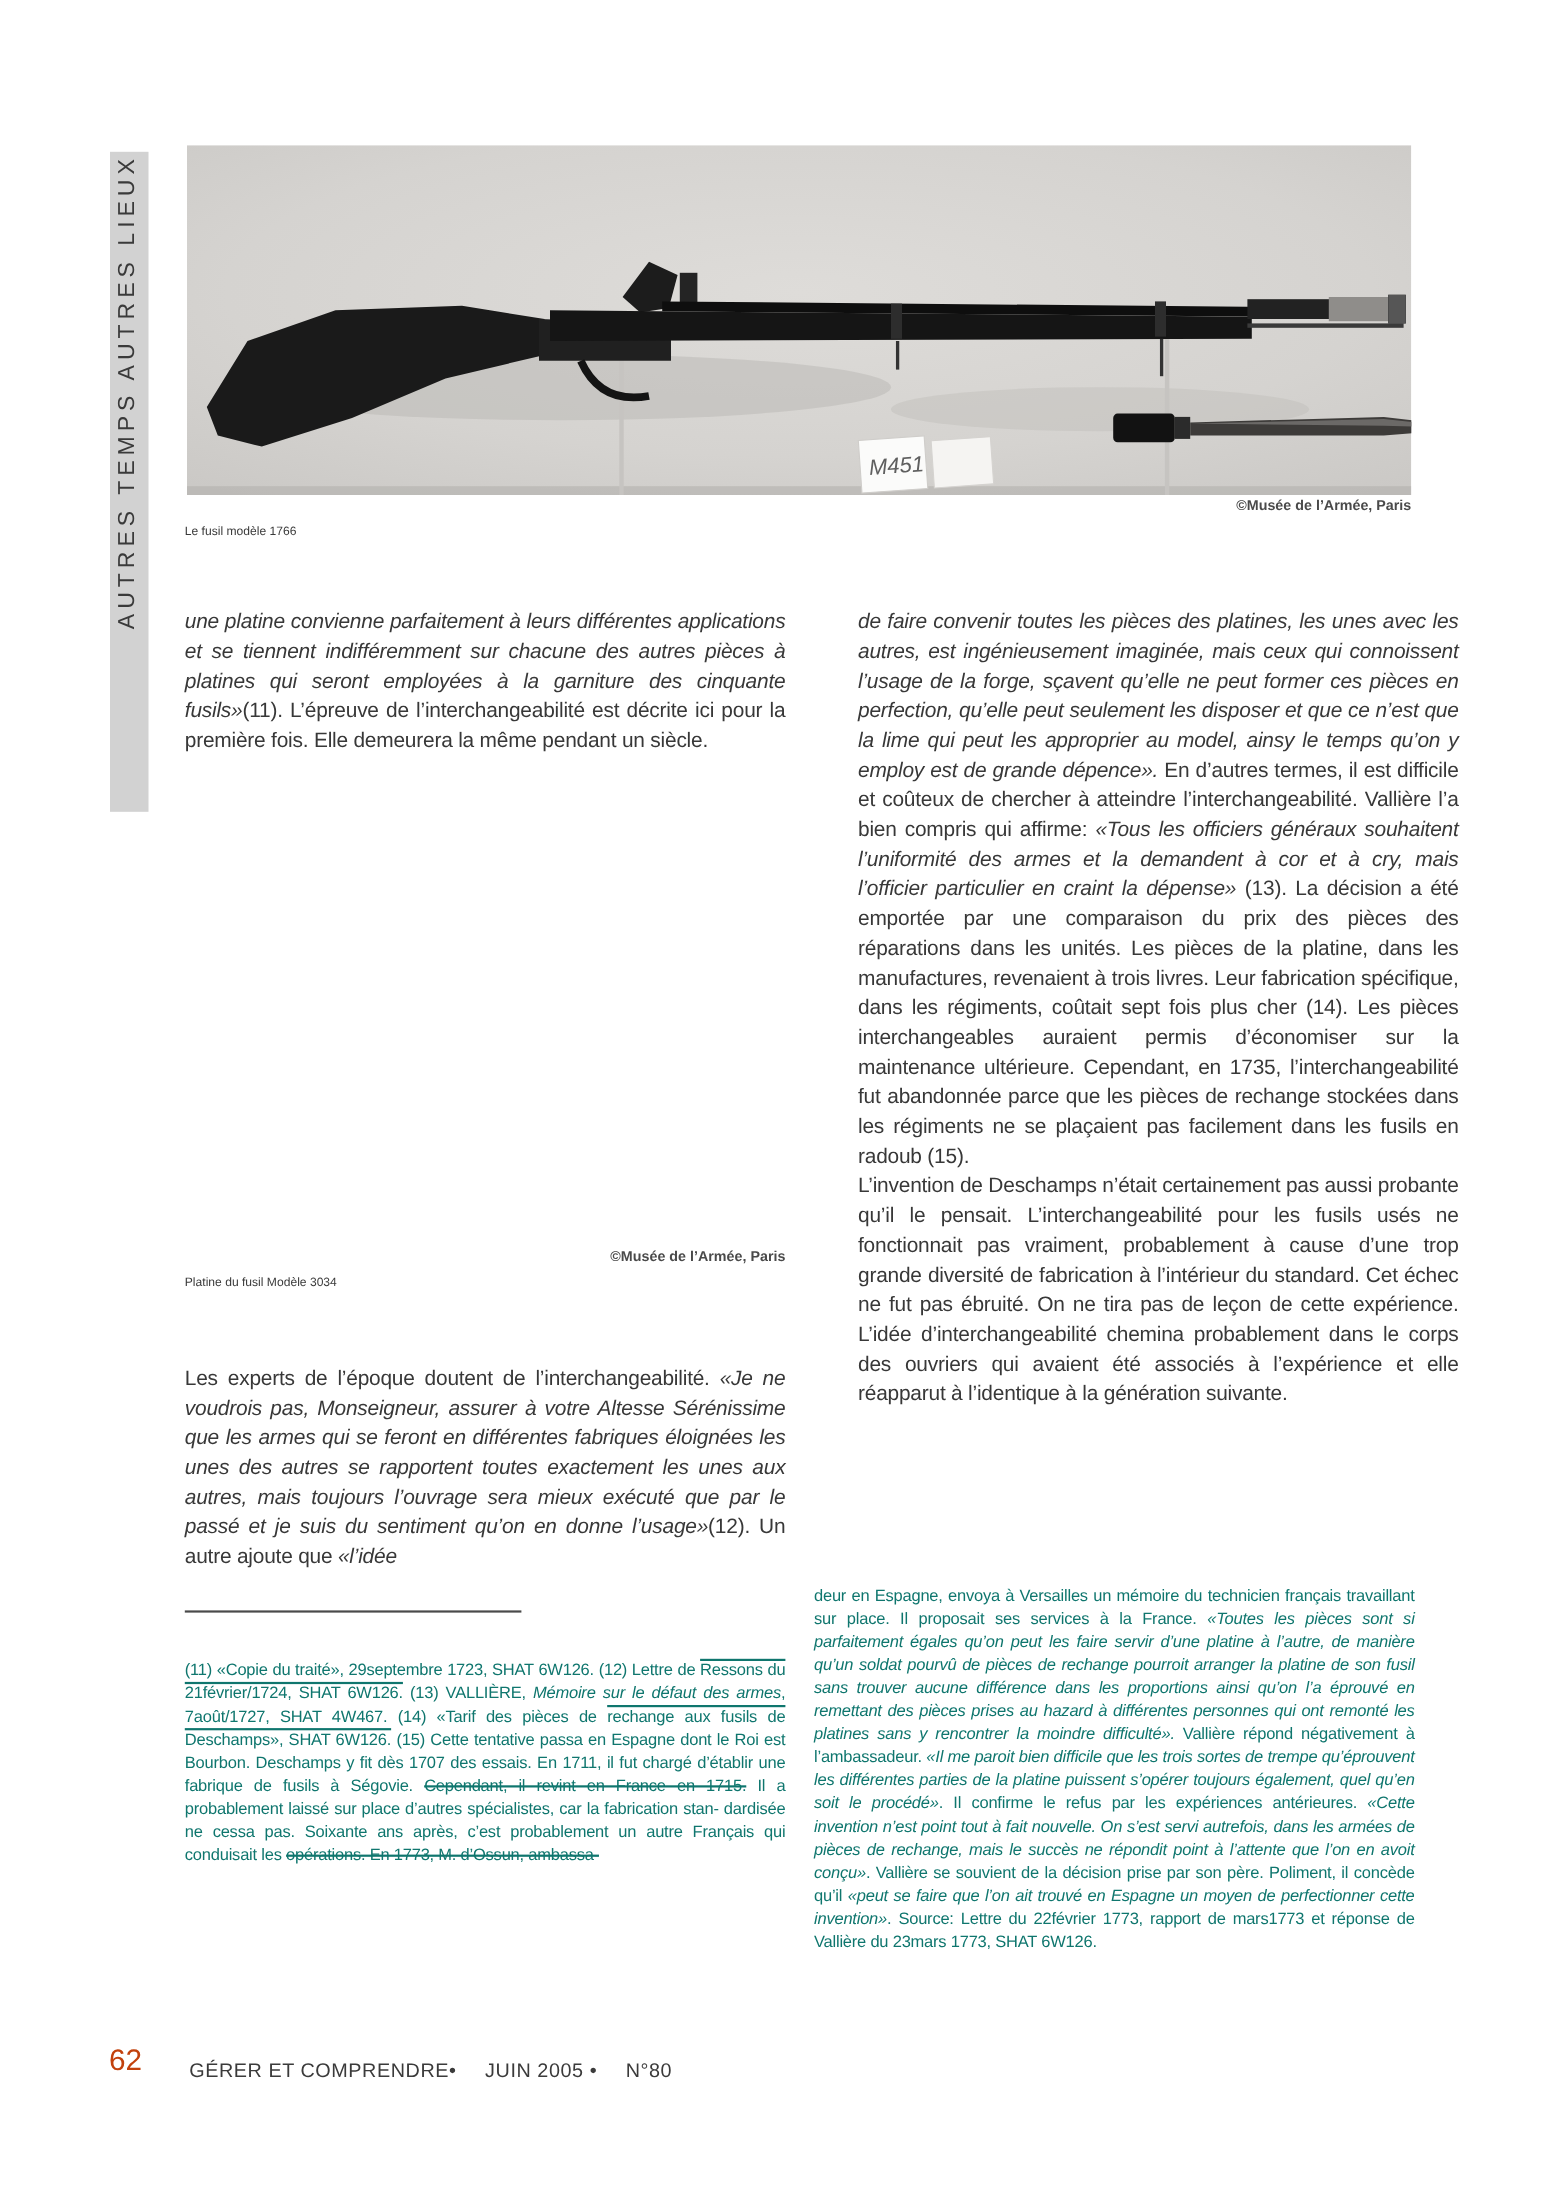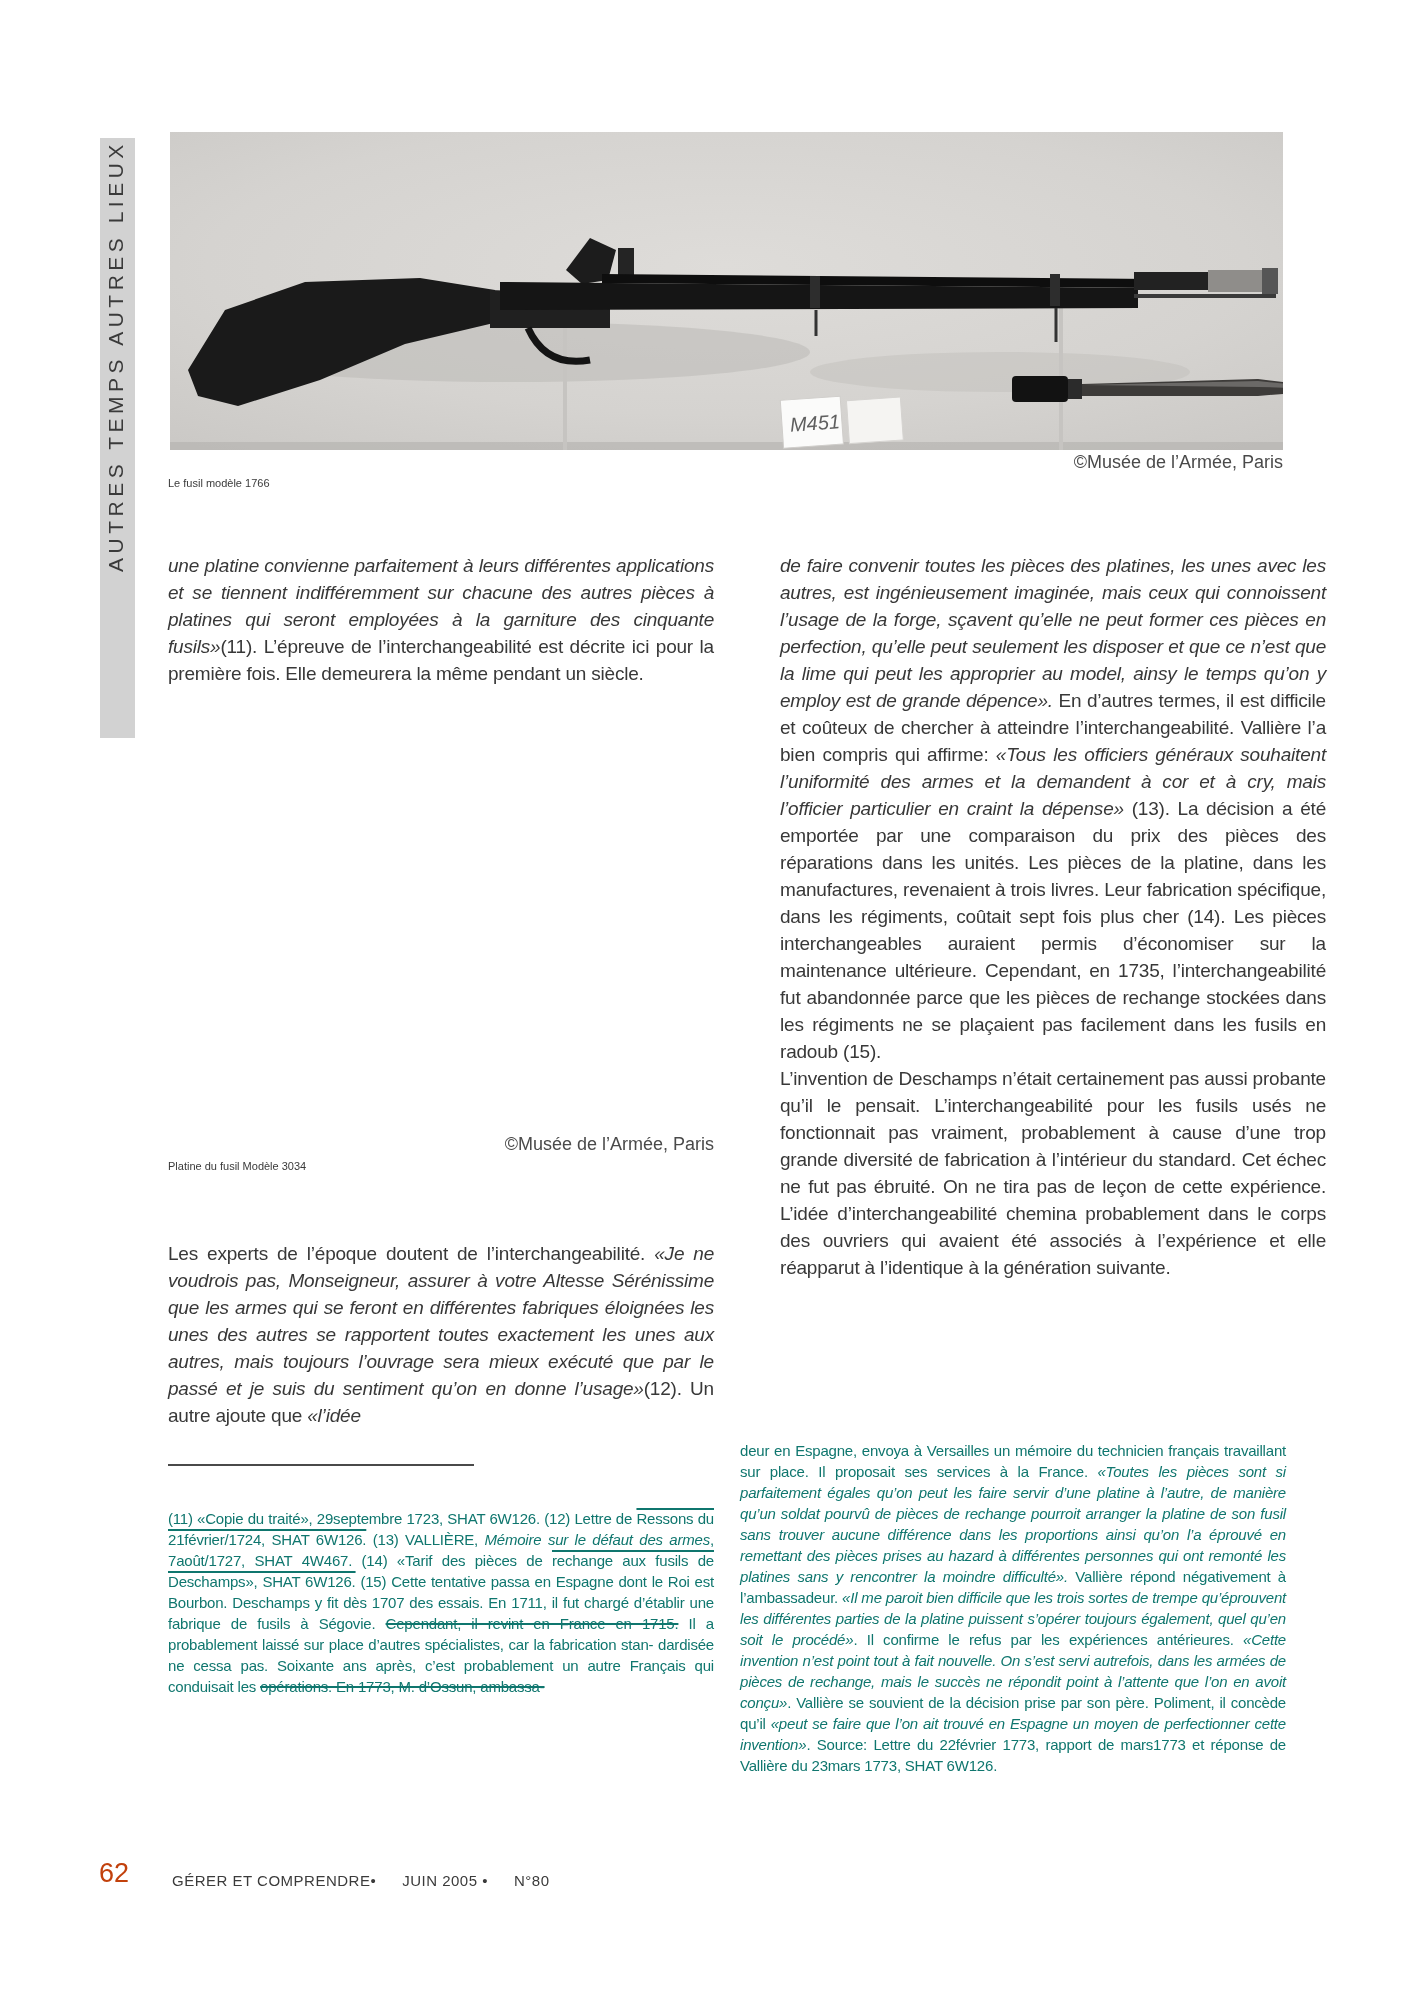--- a/index.html
+++ b/index.html
@@ -6,21 +6,21 @@
   #page{position:relative;width:1414px;height:2000px;background:#ffffff;overflow:hidden;
         font-family:"Liberation Sans",sans-serif;color:#383838;}
 
   
   #side-bar{position:absolute;left:100px;top:138px;width:35px;height:600px;background:#d2d2d2;}
   #side-label{position:absolute;left:104px;top:572px;transform:rotate(-90deg);transform-origin:left top;
         white-space:nowrap;font-size:21px;letter-spacing:4.5px;color:#3a3a3a;}
 
   
   #fusil-photo{position:absolute;left:170px;top:132px;width:1113px;height:318px;}
-  .credit{position:absolute;font-size:18px;color:#4a4a4a;text-align:right;}
+  .credit{position:absolute;font-size:13px;color:#4a4a4a;text-align:right;font-weight:bold;}
   #credit-1{left:170px;top:452px;width:1113px;}
   #credit-2{left:168px;top:1134px;width:546px;}
   .caption{position:absolute;font-size:11px;color:#3a3a3a;}
   #caption-1{left:168px;top:477px;}
   #caption-2{left:168px;top:1160px;}
 
   
   .body-block{position:absolute;width:546px;font-size:19px;line-height:27px;
         letter-spacing:-0.2px;text-align:justify;color:#383838;}
   #left-para-1{left:168px;top:552px;}
@@ -33,21 +33,21 @@
   #right-footnotes{left:740px;top:1440px;}
 
   #footnote-rule{position:absolute;left:168px;top:1464px;width:306px;height:2px;background:#4a4a4a;}
 
   .it{font-style:italic;}
   .strike{text-decoration:line-through;text-decoration-thickness:1.5px;}
   .over{text-decoration:overline;text-decoration-thickness:1.5px;}
 
   
   #footer-page-number{position:absolute;left:99px;top:1858px;font-size:27px;color:#c2410c;}
-  #footer-line{position:absolute;left:172px;top:1872px;font-size:15px;letter-spacing:0.5px;color:#3b3b3b;}
+  #footer-line{position:absolute;left:172px;top:1872px;font-size:18px;letter-spacing:0.5px;color:#3b3b3b;}
   #footer-line span{margin-right:26px;}
   #footer-line span:last-child{margin-right:0;}
 </style>
 </head>
 <body>
 
 <div id="page">
 
   <div id="side-bar"></div>
   <div id="side-label">AUTRES TEMPS AUTRES LIEUX</div>

